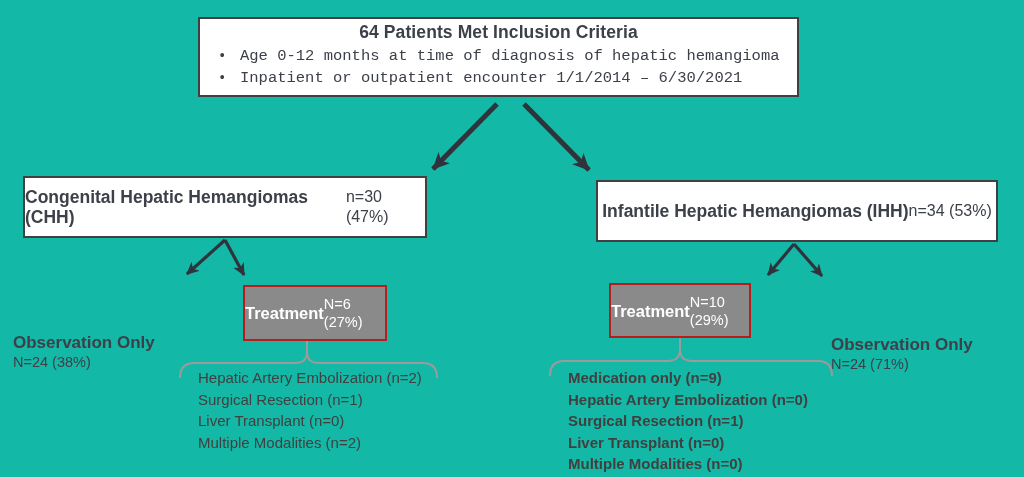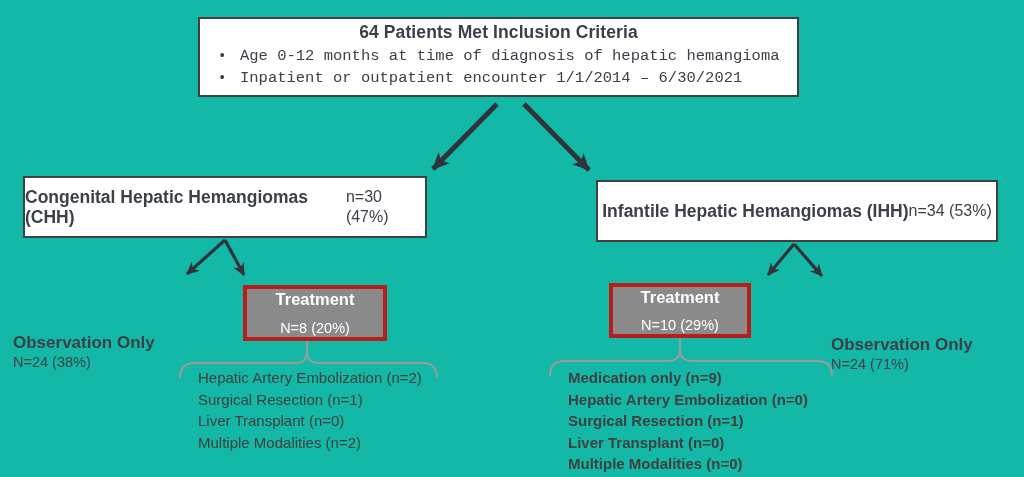--- a/index.html
+++ b/index.html
@@ -68,25 +68,25 @@
     text-align: left;
     margin-top: 48px;
   }
   .obs-left  { left: 13px;  top: 284px; width: 176px; }
   .obs-right { left: 831px; top: 286px; width: 176px; }
   .obs-title { font-weight: bold; font-size: 17px; line-height: 21px; }
   .obs-count { font-size: 14.5px; line-height: 18px; }
   .treatment {
     position: absolute;
     background: #8a8a8a;
-    border: 4px solid #b91c1c;
+    border: 2px solid #b91c1c;
     color: #ffffff;
     display: flex;
-    flex-direction: column;
-    justify-content: space-between;
+    flex-direction: row;
+    justify-content: flex-start;
     align-items: center;
   }
   .treat-left  { left: 243px; top: 285px; width: 144px; height: 56px; }
   .treat-right { left: 609px; top: 283px; width: 142px; height: 55px; }
   .treat-title { font-weight: bold; font-size: 16.5px; line-height: 20px; }
   .treat-count { font-size: 14.5px; line-height: 18px; }
   .modality-list {
     position: absolute;
     list-style: none;
     font-size: 15px;
@@ -145,21 +145,21 @@
     <div class="branch-count">n=34 (53%)</div>
   </div>
 
   <div class="obs obs-left">
     <div class="obs-title">Observation Only</div>
     <div class="obs-count">N=24 (38%)</div>
   </div>
 
   <div class="treatment treat-left">
     <div class="treat-title">Treatment</div>
-    <div class="treat-count">N=8 (20%)</div>
+    <div class="treat-count">N=6 (27%)</div>
   </div>
 
   <div class="treatment treat-right">
     <div class="treat-title">Treatment</div>
     <div class="treat-count">N=10 (29%)</div>
   </div>
 
   <div class="obs obs-right">
     <div class="obs-title">Observation Only</div>
     <div class="obs-count">N=24 (71%)</div>

